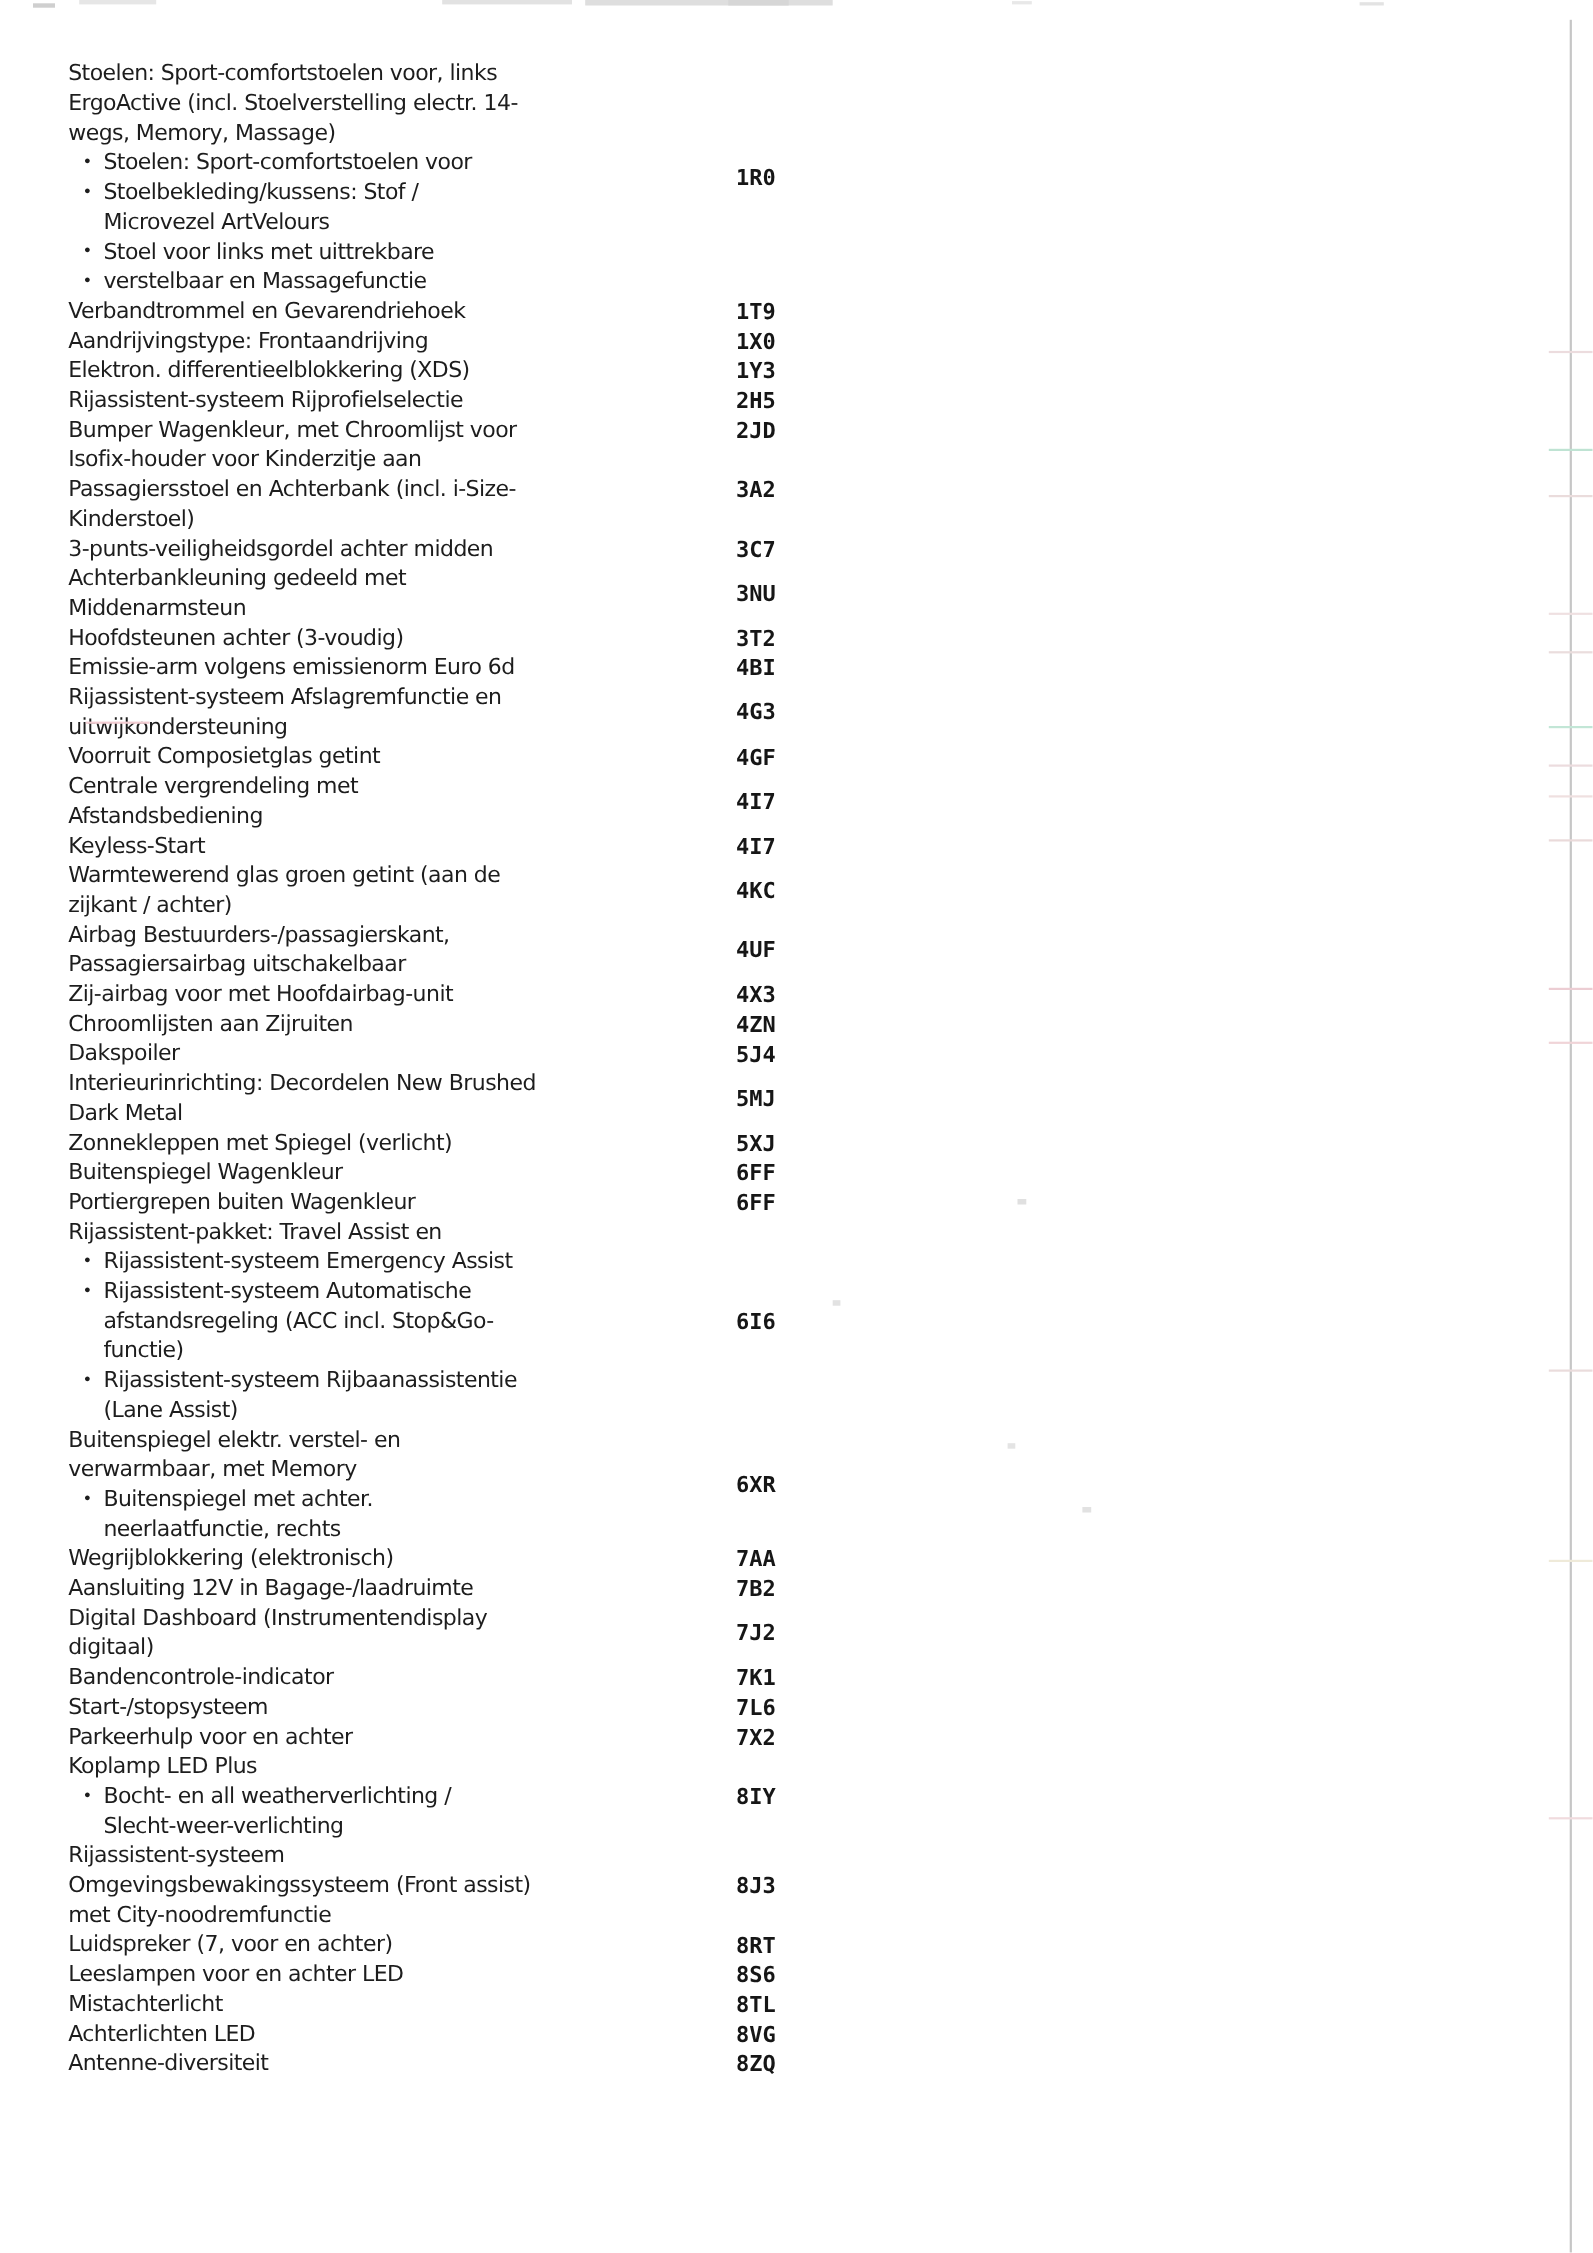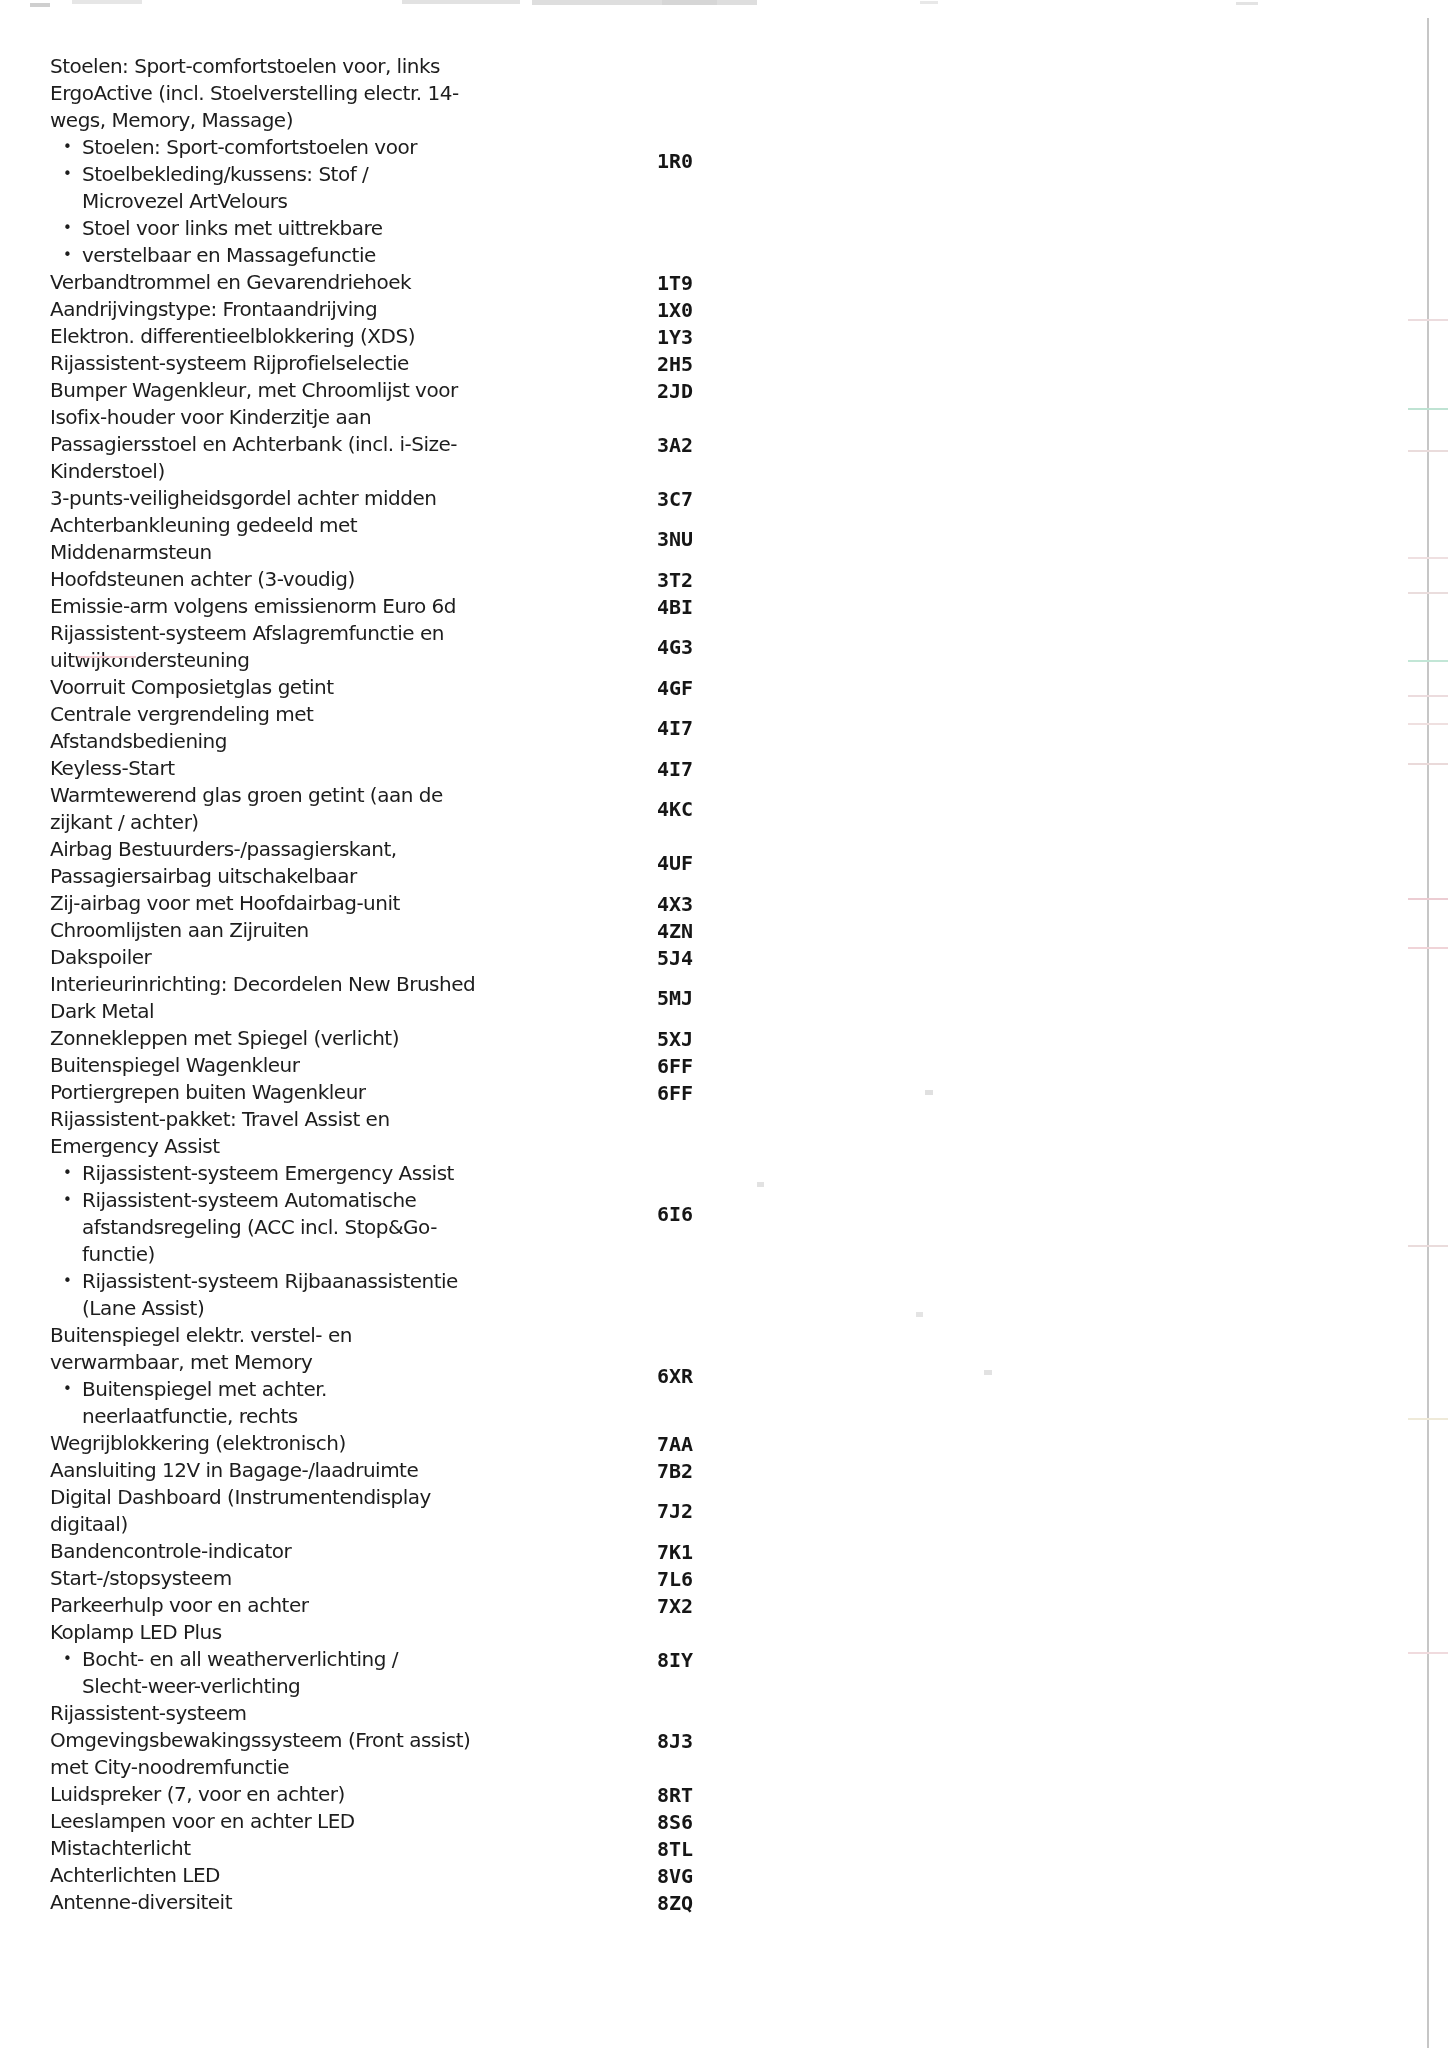--- a/index.html
+++ b/index.html
@@ -5,21 +5,21 @@
   html,body { margin:0; padding:0; background:#ffffff; }
   .page {
     position:relative;
     width:1448px; height:2048px;
     background:#ffffff;
     overflow:hidden;
     font-family:"DejaVu Sans","Liberation Sans",sans-serif;
     color:#1d1d1d;
   }
   .content {
-    position:absolute; left:50px; top:53px; width:680px;
+    position:absolute; left:62px; top:53px; width:680px;
   }
   .row { display:flex; align-items:center; }
   .item-text { width:595px; flex:0 0 595px; }
   .line, .bline {
     height:27px; line-height:27px;
     font-size:20px; letter-spacing:-0.5px;
     white-space:nowrap;
   }
   .bullet { position:relative; padding-left:32px; }
   .bullet .dot {
@@ -207,21 +207,20 @@
       </div>
       <div class="row">
         <div class="item-text">
           <div class="line">Portiergrepen buiten Wagenkleur</div>
         </div>
         <div class="code">6FF</div>
       </div>
       <div class="row">
         <div class="item-text">
           <div class="line">Rijassistent-pakket: Travel Assist en</div>
-          <div class="line">Emergency Assist</div>
           <div class="bullet">
             <span class="dot">•</span>
             <div class="bline">Rijassistent-systeem Emergency Assist</div>
           </div>
           <div class="bullet">
             <span class="dot">•</span>
             <div class="bline">Rijassistent-systeem Automatische</div>
             <div class="bline">afstandsregeling (ACC incl. Stop&amp;Go-</div>
             <div class="bline">functie)</div>
           </div>

